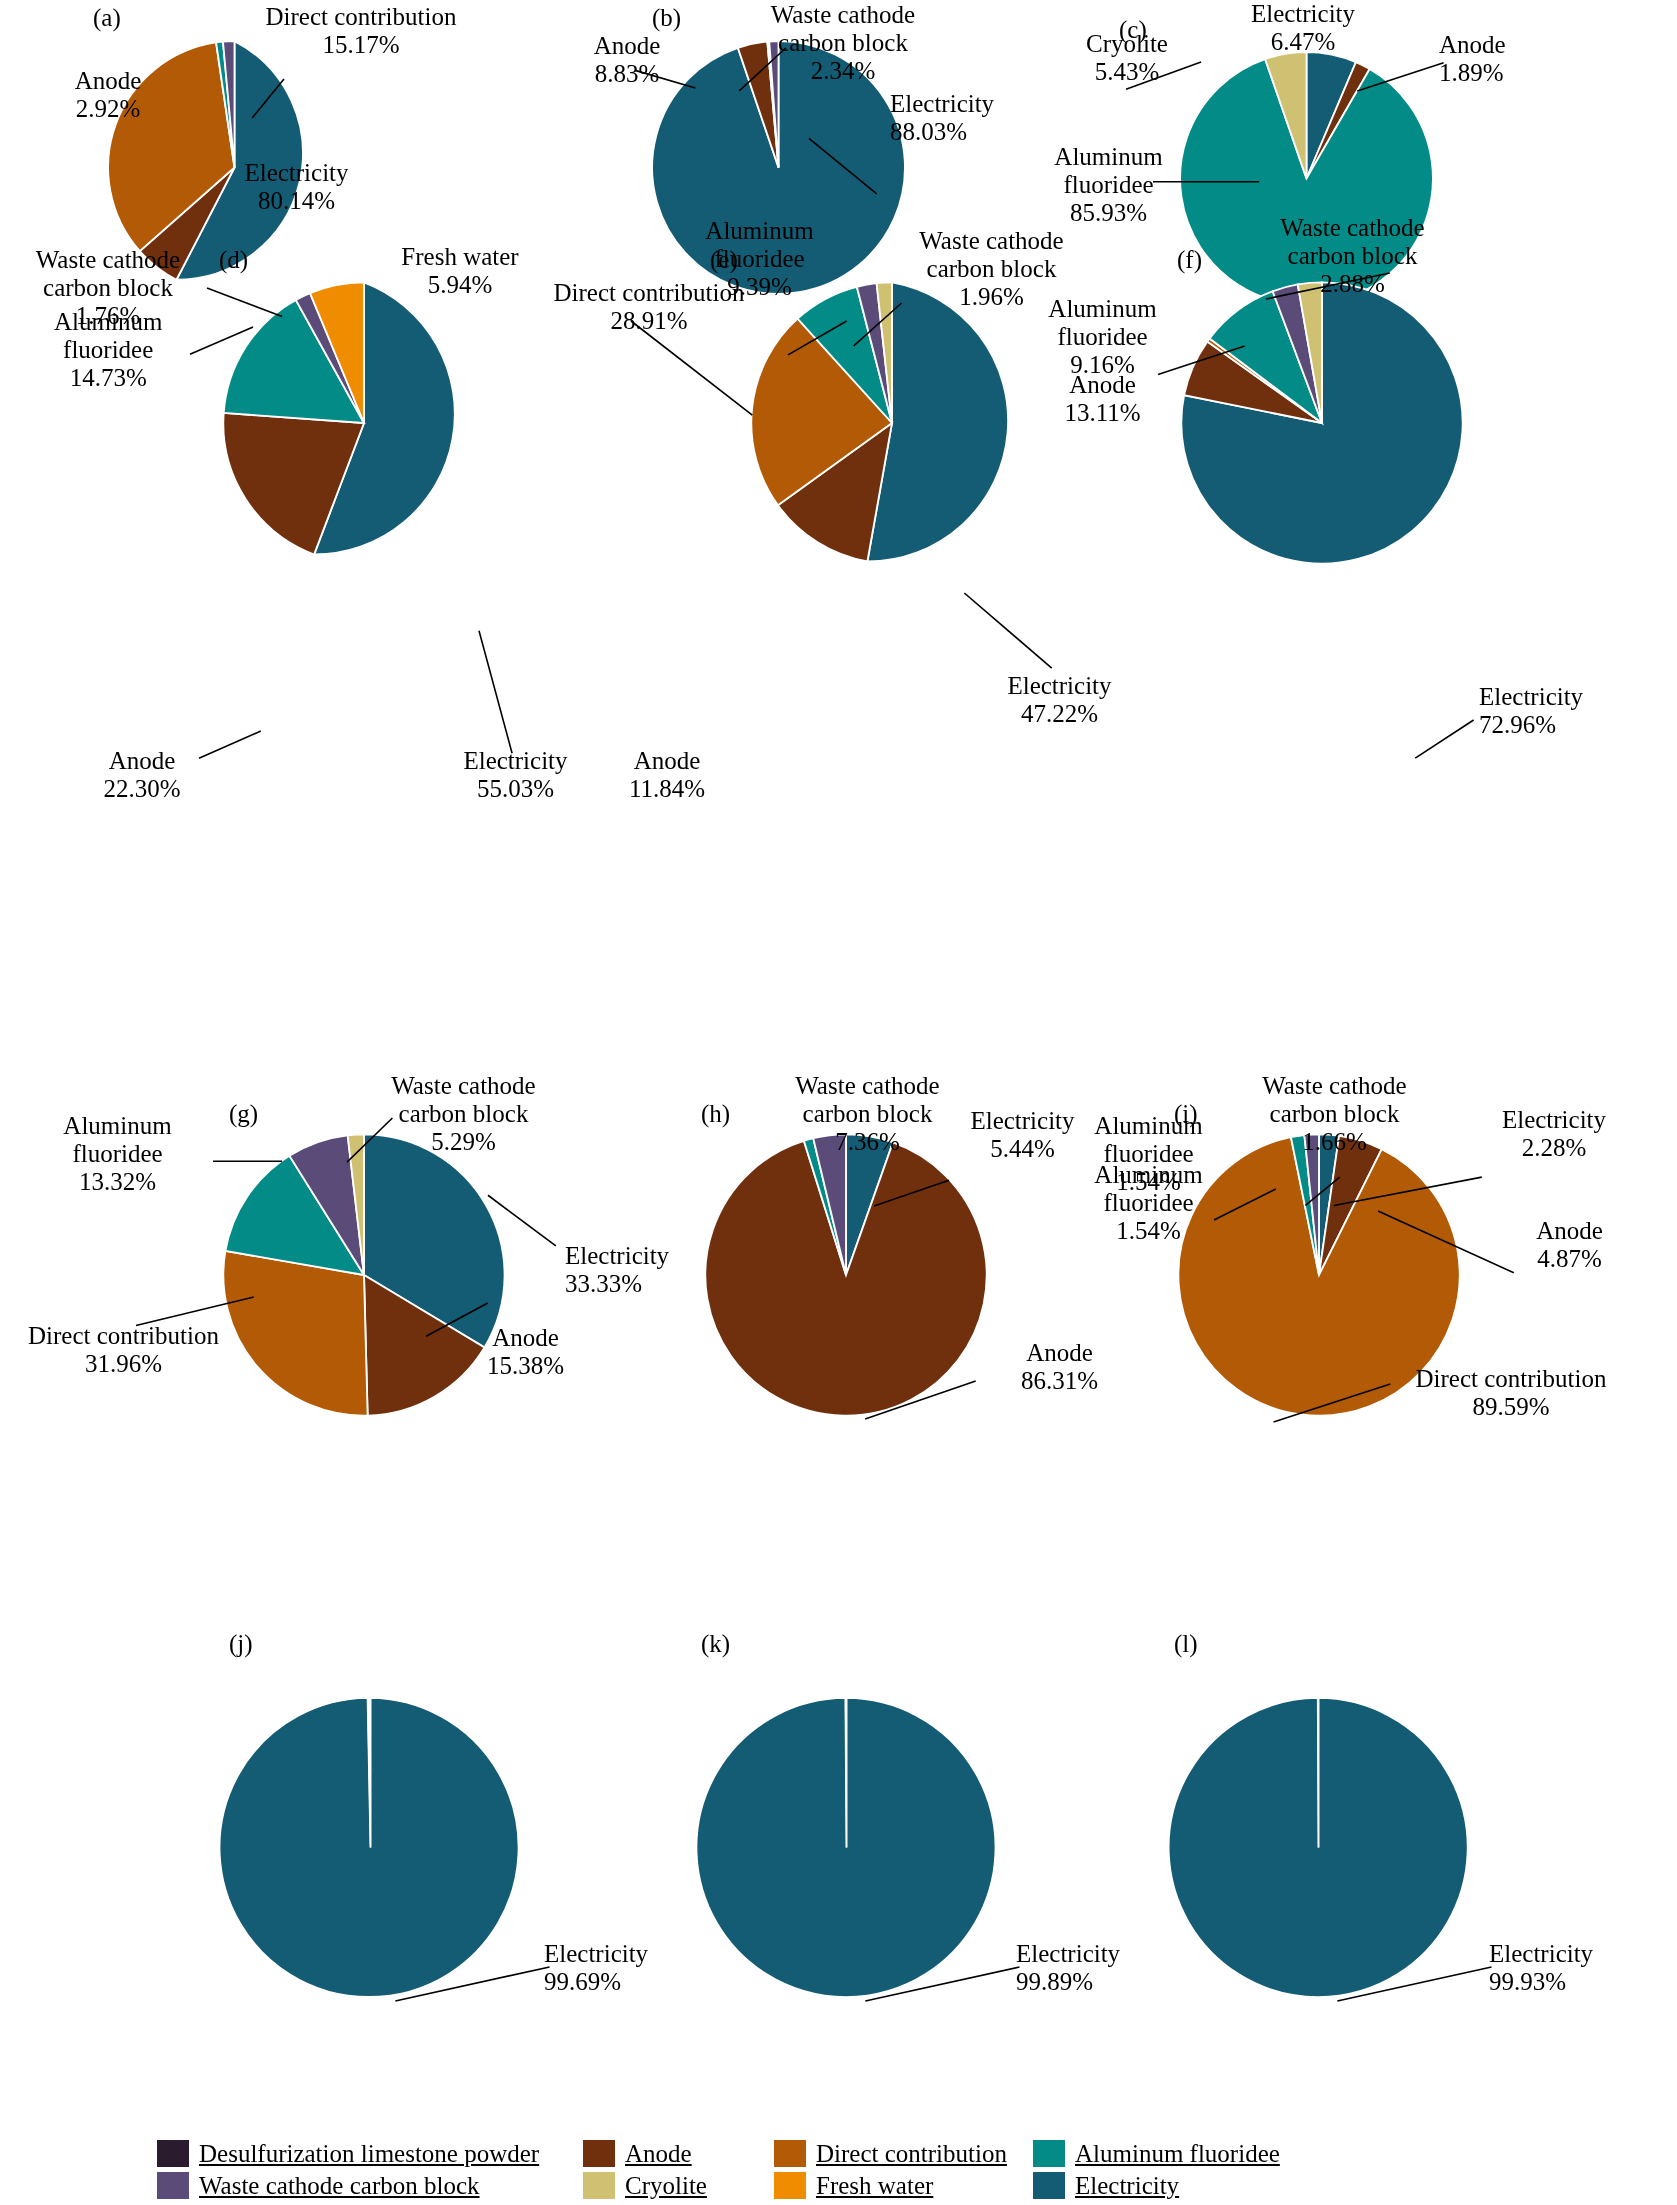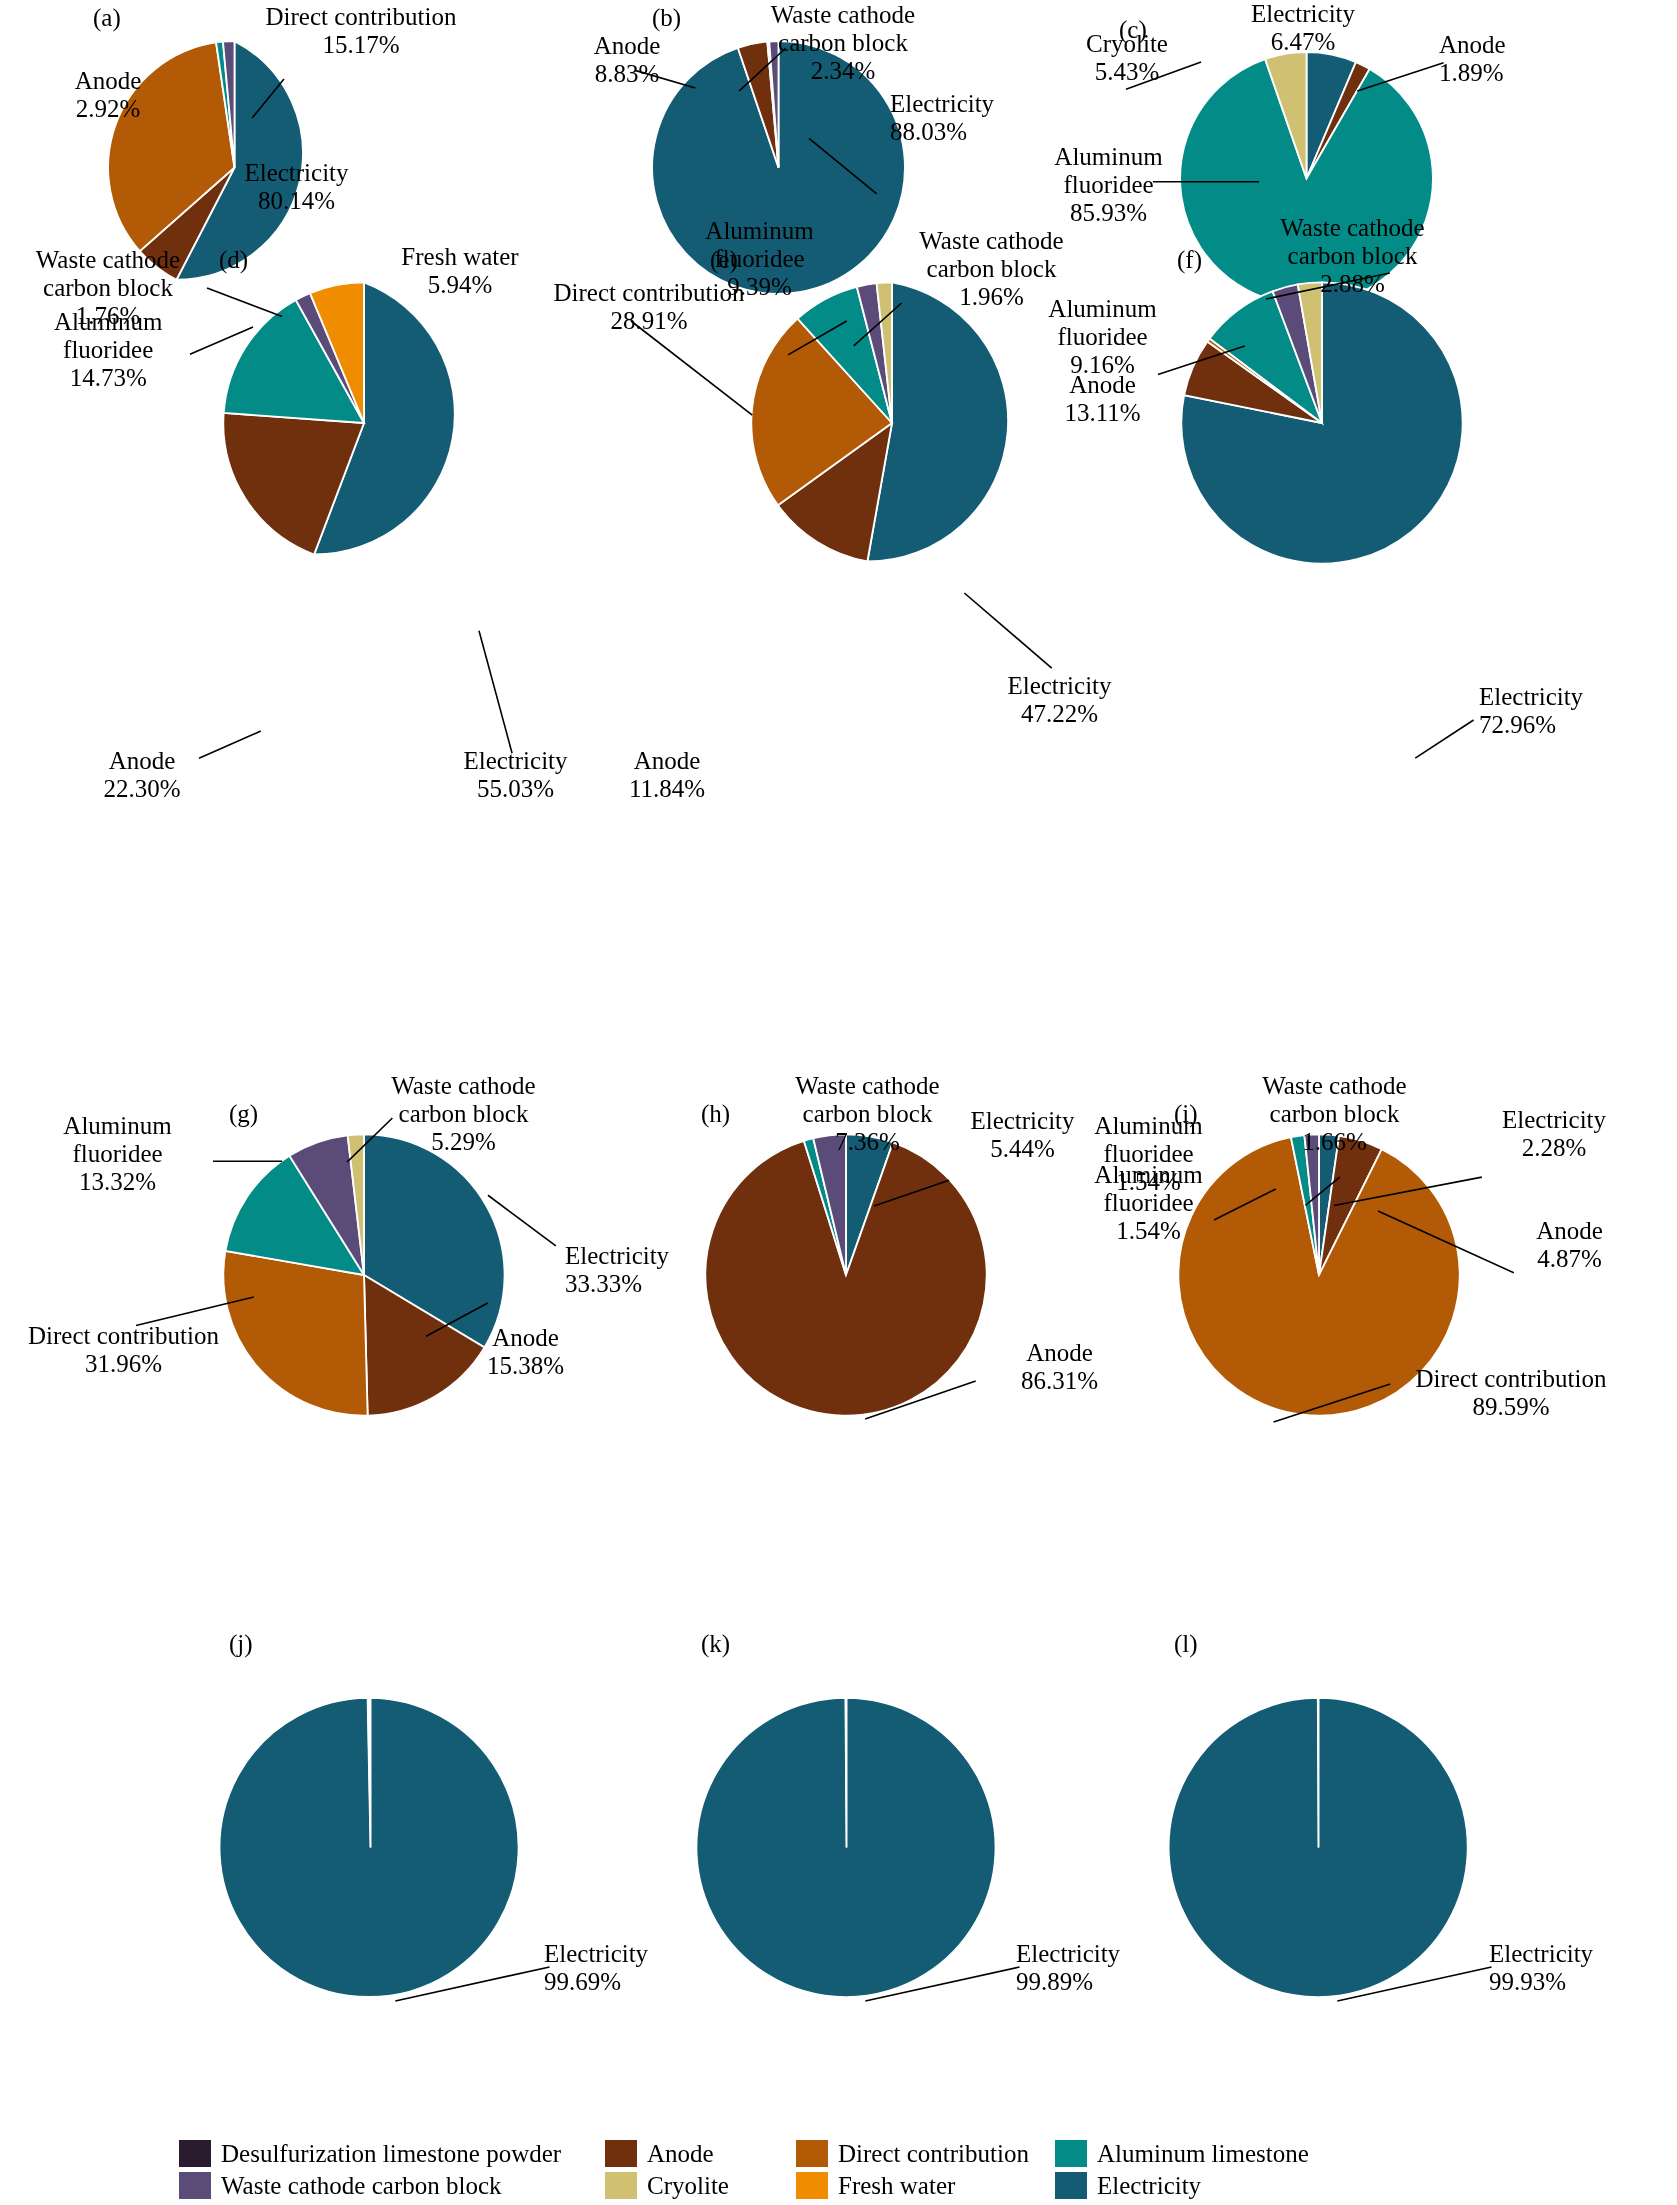--- a/index.html
+++ b/index.html
@@ -51,27 +51,28 @@
     pointer-events: none;
   }
   .leader line {
     stroke: #000000;
     stroke-width: 2.6;
   }
 
   
   #legend {
     position: absolute;
-    left: 179px;
+    left: 157px;
     top: 2137px;
     width: 1347px;
     display: grid;
     grid-template-columns: 426px 191px 259px 321px;
     grid-template-rows: 32px 32px;
     align-items: center;
+    text-decoration: underline;
   }
   .legend-item {
     display: flex;
     align-items: center;
     gap: 10px;
     white-space: nowrap;
   }
   .legend-swatch {
     width: 32px;
     height: 27px;
@@ -513,21 +514,21 @@
   <div class="legend-item">
     <span class="legend-swatch" style="background:#70300D"></span>
     <span class="legend-label">Anode</span>
   </div>
   <div class="legend-item">
     <span class="legend-swatch" style="background:#B25A05"></span>
     <span class="legend-label">Direct contribution</span>
   </div>
   <div class="legend-item">
     <span class="legend-swatch" style="background:#038C87"></span>
-    <span class="legend-label">Aluminum limestone</span>
+    <span class="legend-label">Aluminum fluoridee</span>
   </div>
 
   <div class="legend-item">
     <span class="legend-swatch" style="background:#5B4B78"></span>
     <span class="legend-label">Waste cathode  carbon block</span>
   </div>
   <div class="legend-item">
     <span class="legend-swatch" style="background:#CFC171"></span>
     <span class="legend-label">Cryolite</span>
   </div>

